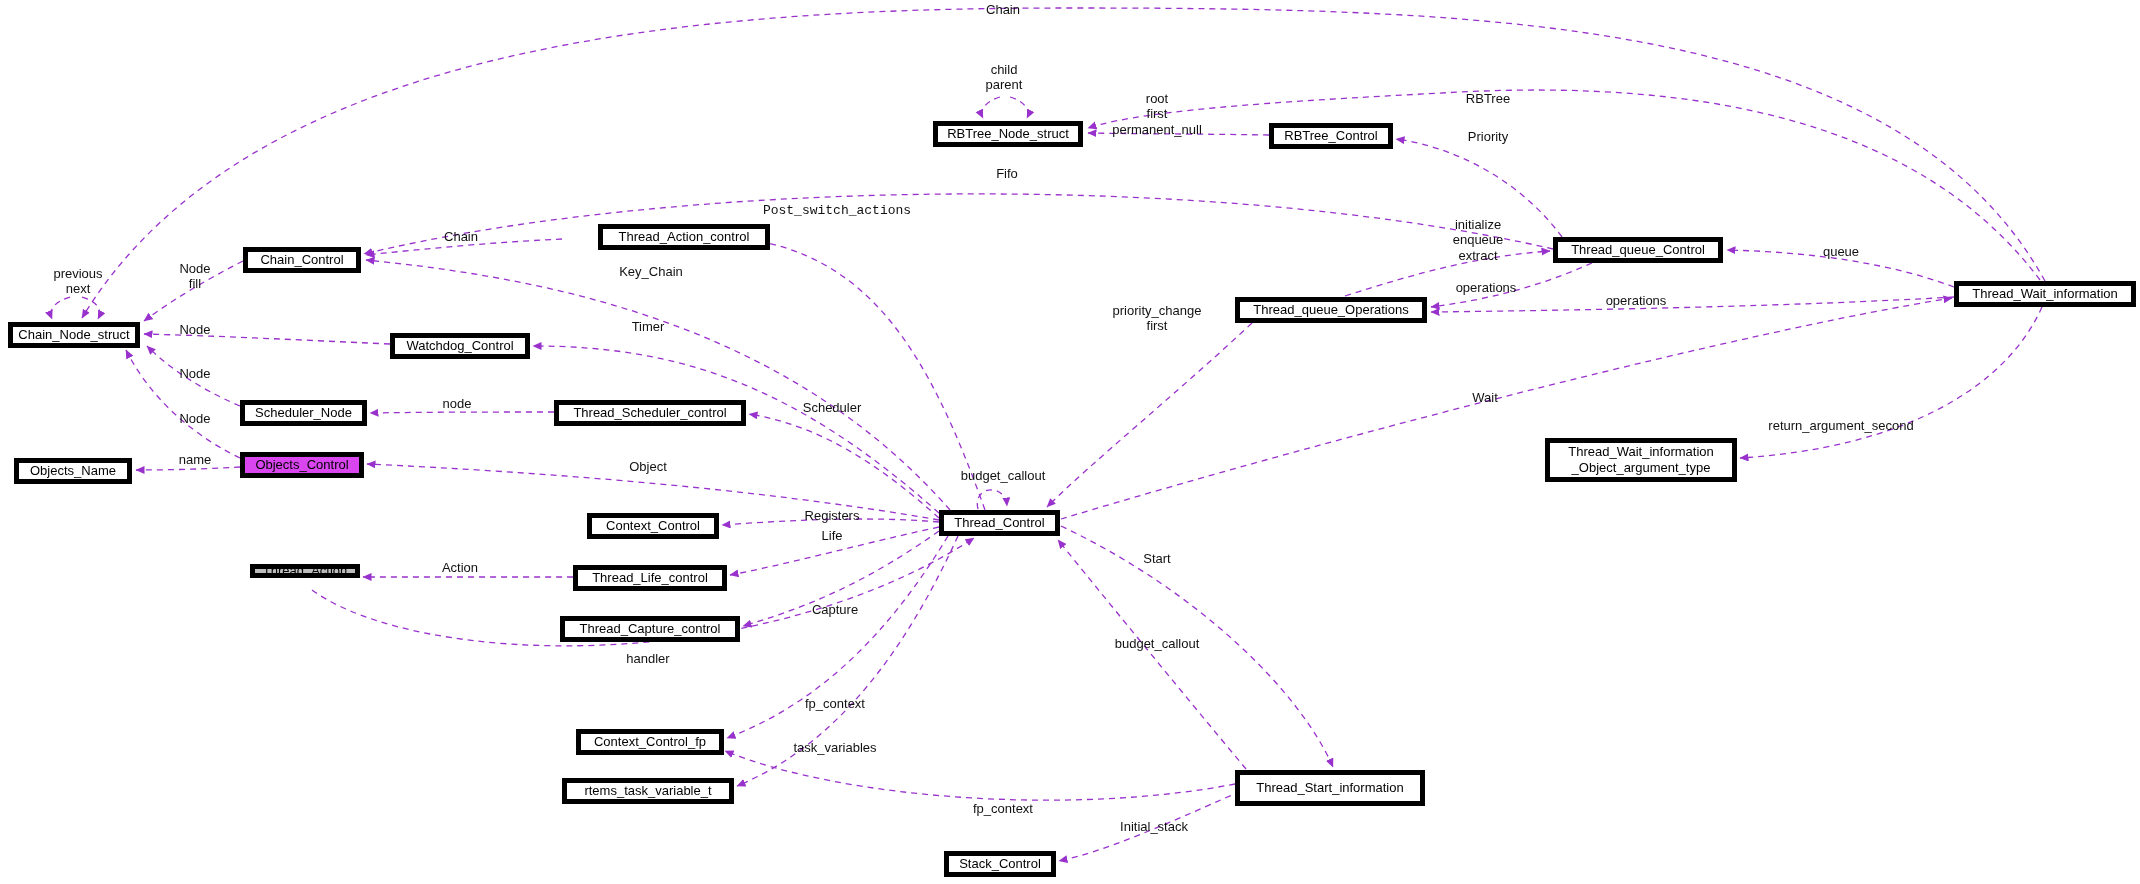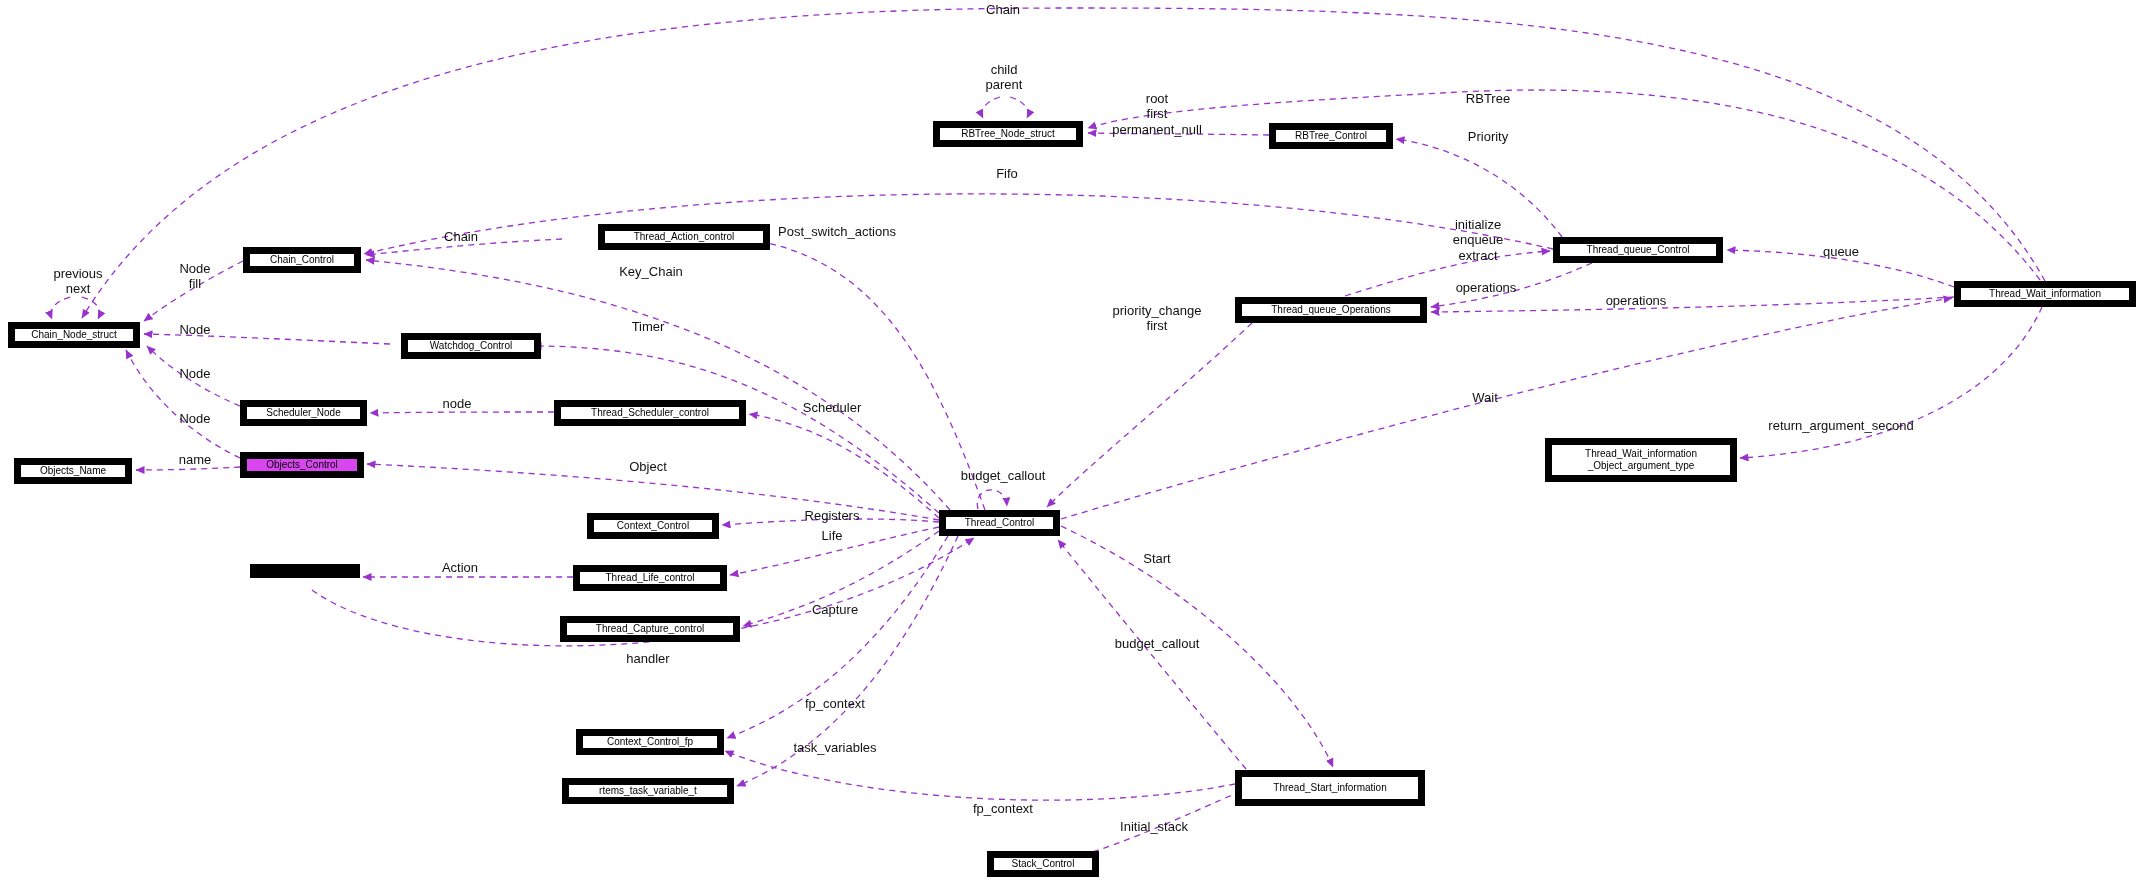--- a/index.html
+++ b/index.html
@@ -13,24 +13,24 @@
   #edges-svg{position:absolute;left:0;top:0;width:2140px;height:884px;}
   .edge{
     fill:none;
     stroke:var(--edge-color,#9932CC);
     stroke-width:1.3;
     stroke-dasharray:6,5;
   }
   .node{
     position:absolute;
     box-sizing:border-box;
-    border:7px solid #a3a3a3;
+    border:5px solid #a3a3a3;
     background:#ffffff;
     color:#000000;
-    font-size:10px;
+    font-size:13px;
     line-height:1.25;
     display:flex;
     align-items:center;
     justify-content:center;
     text-align:center;
     white-space:pre;
     z-index:3;
   }
   .edge-label{
     position:absolute;
@@ -96,21 +96,21 @@
     </svg>
 <div class="edge-label" style="left: 1003px; top: 10px;">Chain</div>
     <div class="edge-label" style="left: 1004px; top: 77px;">child
 parent</div>
     <div class="edge-label" style="left: 1157px; top: 114px;">root
 first
 permanent_null</div>
     <div class="edge-label" style="left: 1488px; top: 99px;">RBTree</div>
     <div class="edge-label" style="left: 1488px; top: 137px;">Priority</div>
     <div class="edge-label" style="left: 1007px; top: 174px;">Fifo</div>
-    <div class="edge-label" style="left: 837px; top: 232px;">Post_switch_actions</div>
+    <div class="edge-label" style="left: 837px; top: 211px; font-family: Liberation Mono, monospace;">Post_switch_actions</div>
     <div class="edge-label" style="left: 1478px; top: 240px;">initialize
 enqueue
 extract</div>
     <div class="edge-label" style="left: 1486px; top: 288px;">operations</div>
     <div class="edge-label" style="left: 1636px; top: 301px;">operations</div>
     <div class="edge-label" style="left: 1841px; top: 252px;">queue</div>
     <div class="edge-label" style="left: 1157px; top: 318px;">priority_change
 first</div>
     <div class="edge-label" style="left: 1485px; top: 398px;">Wait</div>
     <div class="edge-label" style="left: 1841px; top: 426px;">return_argument_second</div>
@@ -139,31 +139,31 @@
     <div class="edge-label" style="left: 1157px; top: 644px;">budget_callout</div>
     <div class="edge-label" style="left: 1003px; top: 476px;">budget_callout</div>
     <div class="edge-label" style="left: 651px; top: 272px;">Key_Chain</div>
     <div class="edge-label" style="left: 461px; top: 237px;">Chain</div>
     <div class="node" style="left: 8px; top: 322px; width: 132px; height: 26px; border-color: rgb(0, 0, 0); background: rgb(255, 255, 255);">Chain_Node_struct</div>
     <div class="node" style="left: 14px; top: 458px; width: 118px; height: 26px; border-color: rgb(0, 0, 0); background: rgb(255, 255, 255);">Objects_Name</div>
     <div class="node" style="left: 243px; top: 247px; width: 118px; height: 26px; border-color: rgb(0, 0, 0); background: rgb(255, 255, 255);">Chain_Control</div>
     <div class="node" style="left: 240px; top: 400px; width: 127px; height: 26px; border-color: rgb(0, 0, 0); background: rgb(255, 255, 255);">Scheduler_Node</div>
     <div class="node" style="left: 240px; top: 452px; width: 124px; height: 26px; border-color: rgb(0, 0, 0); background: #d946ef;">Objects_Control</div>
     <div class="node" style="left: 250px; top: 564px; width: 110px; height: 14px; border-color: rgb(0, 0, 0); background: rgb(189, 189, 189);">Thread_Action</div>
-    <div class="node" style="left: 401px; top: 333px; width: 140px; height: 26px; border-color: rgb(0, 0, 0); background: rgb(255, 255, 255); text-align: center;">Watchdog_Control</div>
+    <div class="node" style="left: 390px; top: 333px; width: 140px; height: 26px; border-color: rgb(0, 0, 0); background: rgb(255, 255, 255); text-align: center;">Watchdog_Control</div>
     <div class="node" style="left: 562px; top: 224px; width: 172px; height: 26px; border-color: rgb(0, 0, 0); background: rgb(255, 255, 255); margin-left: 36px;">Thread_Action_control</div>
     <div class="node" style="left: 554px; top: 400px; width: 192px; height: 26px; border-color: rgb(0, 0, 0); background: rgb(255, 255, 255);">Thread_Scheduler_control</div>
     <div class="node" style="left: 587px; top: 513px; width: 132px; height: 26px; border-color: rgb(0, 0, 0); background: rgb(255, 255, 255);">Context_Control</div>
     <div class="node" style="left: 573px; top: 565px; width: 154px; height: 26px; border-color: rgb(0, 0, 0); background: rgb(255, 255, 255);">Thread_Life_control</div>
     <div class="node" style="left: 560px; top: 616px; width: 180px; height: 26px; border-color: rgb(0, 0, 0); background: rgb(255, 255, 255);">Thread_Capture_control</div>
     <div class="node" style="left: 576px; top: 729px; width: 148px; height: 26px; border-color: rgb(0, 0, 0); background: rgb(255, 255, 255);">Context_Control_fp</div>
     <div class="node" style="left: 562px; top: 778px; width: 172px; height: 26px; border-color: rgb(0, 0, 0); background: rgb(255, 255, 255);">rtems_task_variable_t</div>
     <div class="node" style="left: 933px; top: 121px; width: 150px; height: 26px; border-color: rgb(0, 0, 0); background: rgb(255, 255, 255);">RBTree_Node_struct</div>
     <div class="node" style="left: 1269px; top: 123px; width: 124px; height: 26px; border-color: rgb(0, 0, 0); background: rgb(255, 255, 255);">RBTree_Control</div>
     <div class="node" style="left: 939px; top: 510px; width: 121px; height: 26px; border-color: rgb(0, 0, 0); background: rgb(255, 255, 255);">Thread_Control</div>
     <div class="node" style="left: 1235px; top: 297px; width: 192px; height: 26px; border-color: rgb(0, 0, 0); background: rgb(255, 255, 255);">Thread_queue_Operations</div>
     <div class="node" style="left: 1553px; top: 237px; width: 170px; height: 26px; border-color: rgb(0, 0, 0); background: rgb(255, 255, 255);">Thread_queue_Control</div>
     <div class="node" style="left: 1954px; top: 281px; width: 182px; height: 26px; border-color: rgb(0, 0, 0); background: rgb(255, 255, 255);">Thread_Wait_information</div>
     <div class="node" style="left: 1545px; top: 438px; width: 192px; height: 44px; border-color: rgb(0, 0, 0); background: rgb(255, 255, 255);">Thread_Wait_information
 _Object_argument_type</div>
     <div class="node" style="left: 1235px; top: 770px; width: 190px; height: 36px; border-color: rgb(0, 0, 0); background: rgb(255, 255, 255);">Thread_Start_information</div>
-    <div class="node" style="left: 944px; top: 851px; width: 112px; height: 26px; border-color: rgb(0, 0, 0); background: rgb(255, 255, 255); margin-left: 43px;">Stack_Control</div>
+    <div class="node" style="left: 944px; top: 851px; width: 112px; height: 26px; border-color: rgb(0, 0, 0); background: rgb(255, 255, 255);">Stack_Control</div>
   </div>
 
 </body></html>

